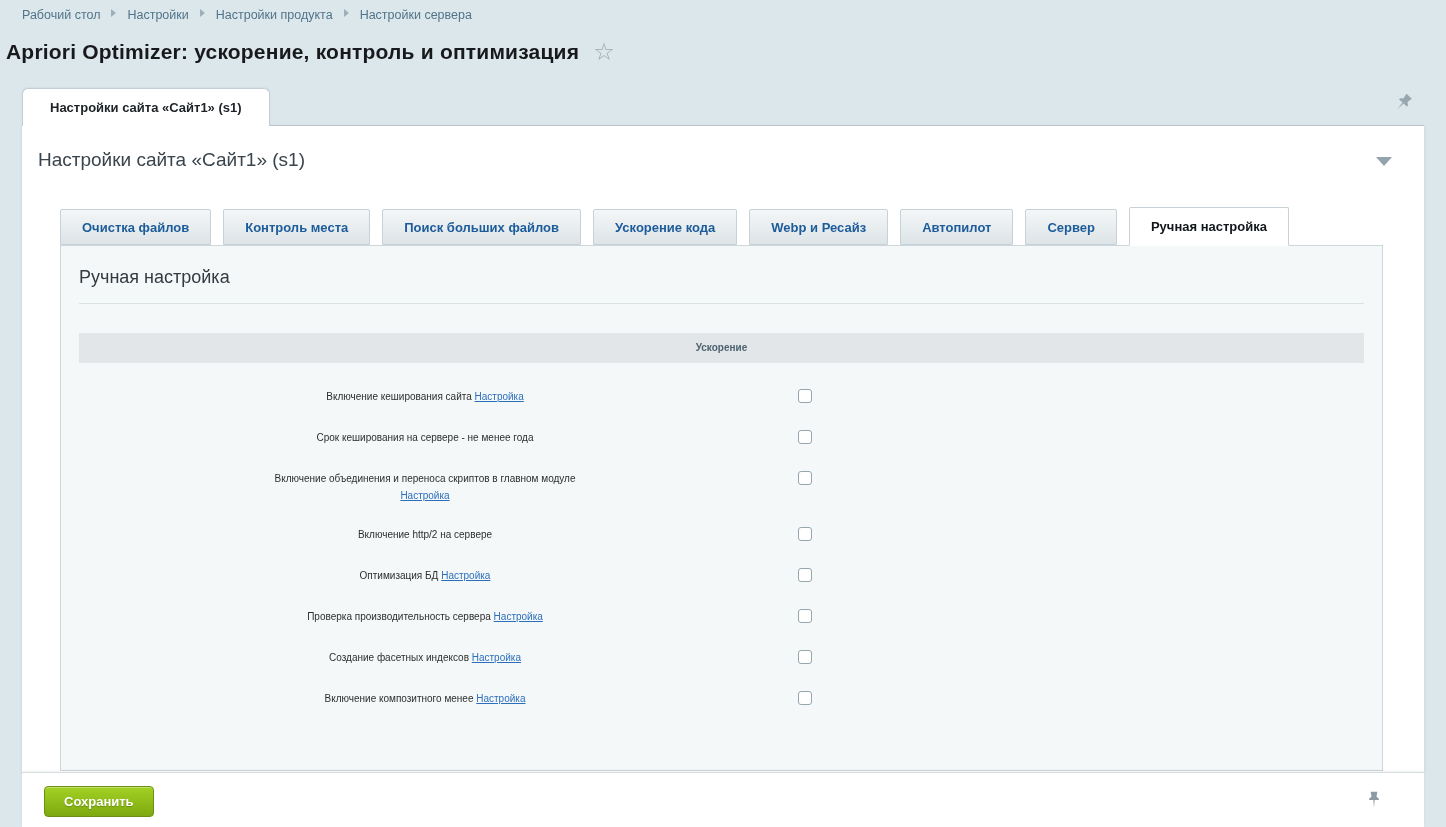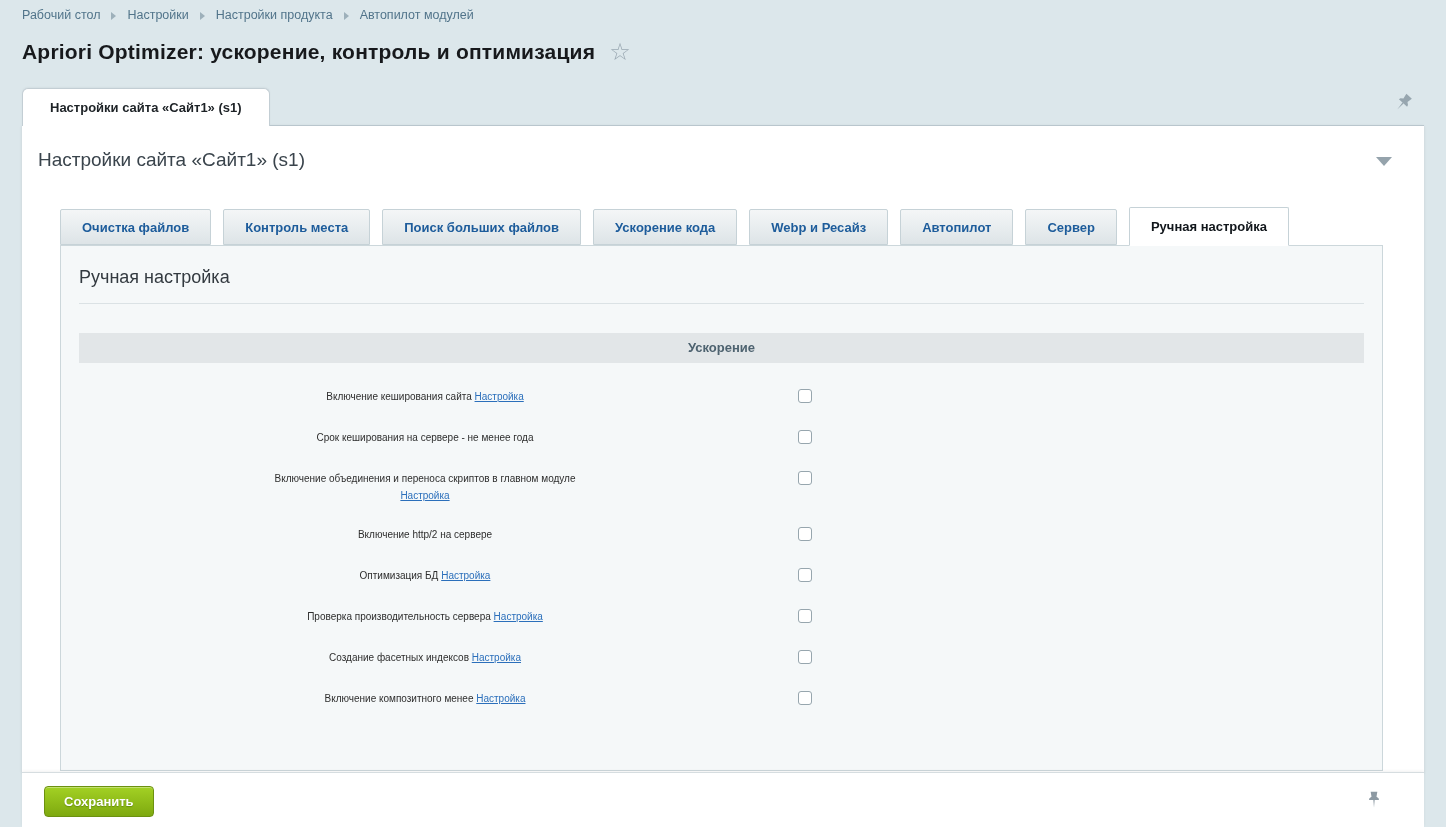--- a/index.html
+++ b/index.html
@@ -7,32 +7,32 @@
   body {
     font-family:"Liberation Sans", sans-serif;
     background:#dce7eb;
     position:relative;
     overflow:hidden;
     color:#333;
   }
   
   .breadcrumb {
     position:absolute; top:8px; left:22px;
-    display:flex; align-items:center;
+    display:flex; 
     font-size:12.5px; color:#51748a;
   }
   .breadcrumb a { color:#51748a; text-decoration:none; cursor:pointer; }
   .crumb-sep {
     width:0; height:0; margin:1px 11px 0;
     border-left:5px solid #9db0ba;
     border-top:4px solid transparent;
     border-bottom:4px solid transparent;
   }
   
-  .page-title-wrap { position:absolute; top:40px; left:22px; display:flex; align-items:center; }
+  .page-title-wrap { position:absolute; top:40px; left:6px; display:flex; align-items:center; }
   .page-title { font-size:21px; font-weight:bold; color:#17191c; letter-spacing:.2px; }
   .fav-star { font-size:24px; color:#9aa8b2; margin-left:14px; line-height:1; cursor:pointer; }
   
   .site-tabs { position:absolute; top:88px; left:22px; display:flex; z-index:3; }
   .site-tab {
     height:37px; line-height:37px; padding:0 27px; margin-right:4px;
     font-size:13px; font-weight:bold;
     border:1px solid #c3ced4; border-bottom:none;
     border-radius:6px 6px 0 0;
     background:linear-gradient(#fbfcfd,#e7edf0);
@@ -88,21 +88,21 @@
     height:526px;
     background:#f5f8f9;
     border:1px solid #ccd7db;
   }
   .content-heading { font-size:18px; color:#333a40; padding:21px 18px 15px; }
   .content-divider { border-bottom:1px solid #dbe2e5; margin:0 18px; }
   .section-bar {
     margin:29px 18px 0;
     height:30px; line-height:30px;
     background:#e2e6e8;
-    text-align:center; font-size:13px; font-weight:bold; color:#4e6370;
+    text-align:center; font-size:10px; font-weight:bold; color:#4e6370;
   }
   
   .settings { margin-top:14px; }
   .setting-row { display:flex; align-items:flex-start; padding:11px 0; }
   .setting-label {
     width:728px; text-align:center;
     font-size:10px; color:#2e2e2e; line-height:17px;
   }
   .setting-label a { color:#2b6fbb; text-decoration:underline; cursor:pointer; }
   .setting-label a.newline { display:block; }
@@ -135,21 +135,21 @@
 </head>
 <body>
 
 <div class="breadcrumb">
   <a>Рабочий стол</a>
   <span class="crumb-sep"></span>
   <a>Настройки</a>
   <span class="crumb-sep"></span>
   <a>Настройки продукта</a>
   <span class="crumb-sep"></span>
-  <a>Автопилот модулей</a>
+  <a>Настройки сервера</a>
 </div>
 
 <div class="page-title-wrap">
   <h1 class="page-title">Apriori Optimizer: ускорение, контроль и оптимизация</h1>
   <span class="fav-star">☆</span>
 </div>
 
 <div class="site-tabs">
   <div class="site-tab active">Настройки сайта «Сайт1» (s1)</div>
 </div>

